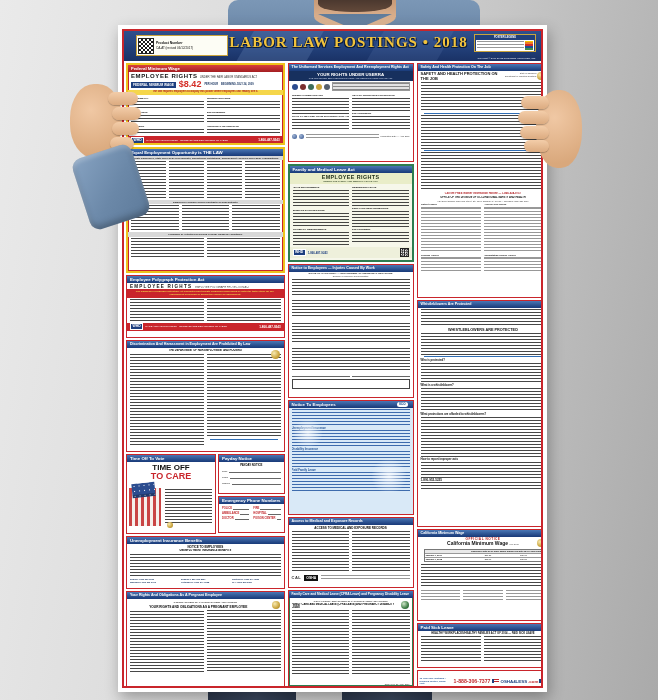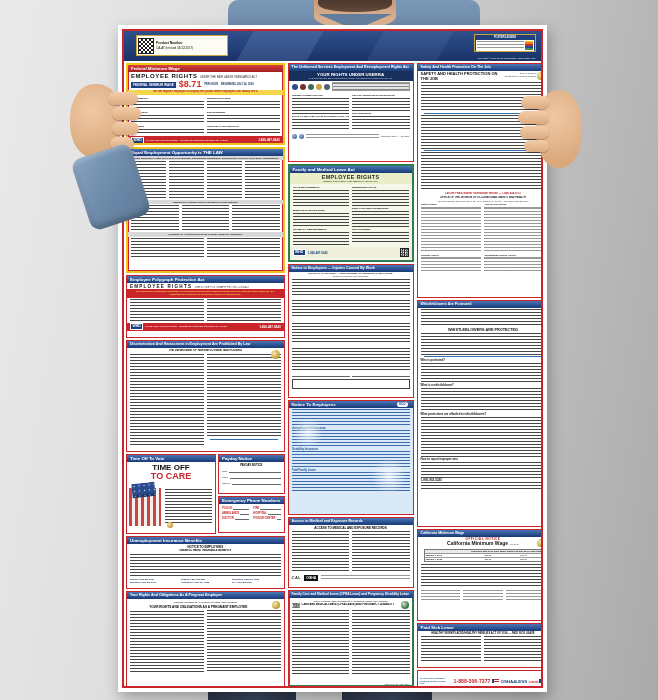--- a/index.html
+++ b/index.html
@@ -205,20 +205,21 @@
       <div class="banner">
         <div class="streak" style="left:120px;"></div>
         <div class="streak" style="left:250px;opacity:.6;"></div>
         <div class="plabel">
           <div class="qr"></div>
           <div>
             <div class="plt">Product Number</div>
             <div class="plv">CA-AT (revised 06/12/2017)</div>
           </div>
         </div>
+        <div class="bt">LABOR LAW POSTINGS • 2018</div>
         <div class="legend">
           <div class="lt">POSTER LEGEND</div>
           <div class="lbox">
             <div class="lgk gk lt2"></div>
             <div class="chips">
               <div class="chip" style="background:#f5c900;"></div>
               <div class="chip" style="background:#ef7d22;"></div>
               <div class="chip" style="background:#cf2a2a;"></div>
               <div class="chip" style="background:#1d4f93;"></div>
               <div class="chip" style="background:#3e8c4a;"></div>
@@ -233,21 +234,21 @@
         <div class="col colL">
 
           <div class="sec b-ylw" style="height:82px;">
             <div class="sec-h red">Federal Minimum Wage</div>
             <div class="flsa-t">
               <span class="t1">EMPLOYEE RIGHTS</span>
               <span class="t2">UNDER THE FAIR LABOR STANDARDS ACT</span>
             </div>
             <div class="wagerow">
               <span class="wchip">FEDERAL MINIMUM WAGE</span>
-              <span class="wamt">$8.71</span>
+              <span class="wamt">$8.42</span>
               <span class="wsub">PER HOUR</span>
               <span class="wsub">BEGINNING JULY 24, 2009</span>
             </div>
             <div class="ynote">The law requires employers to display this poster where employees can readily see it.</div>
             <div class="rowf">
               <div>
                 <div class="mini" style="font-size:2.4px">OVERTIME PAY</div>
                 <div class="gk" style="height:9px"></div>
                 <div class="mini" style="font-size:2.4px">CHILD LABOR</div>
                 <div class="gk" style="height:9px"></div>

